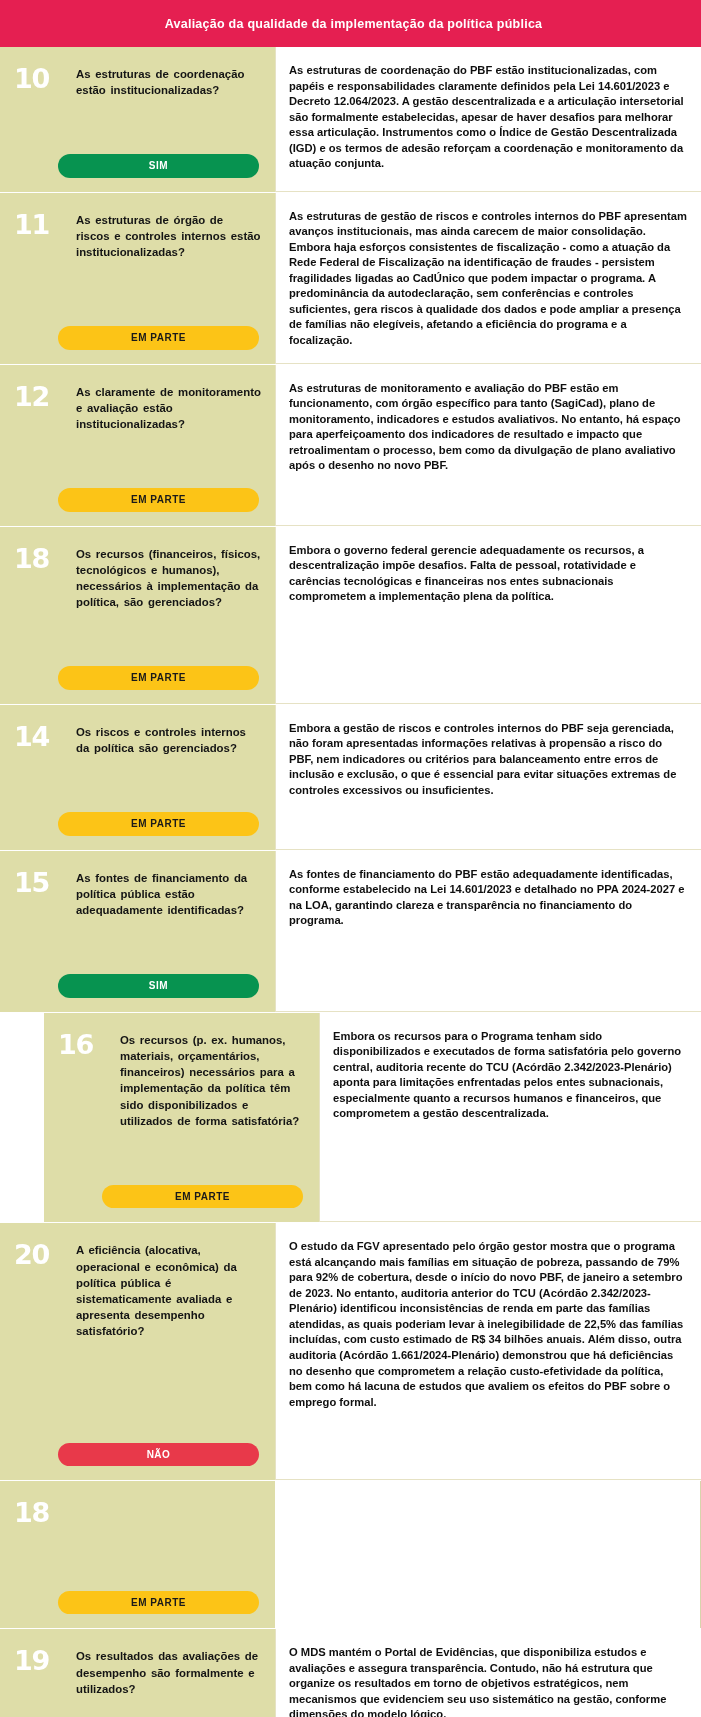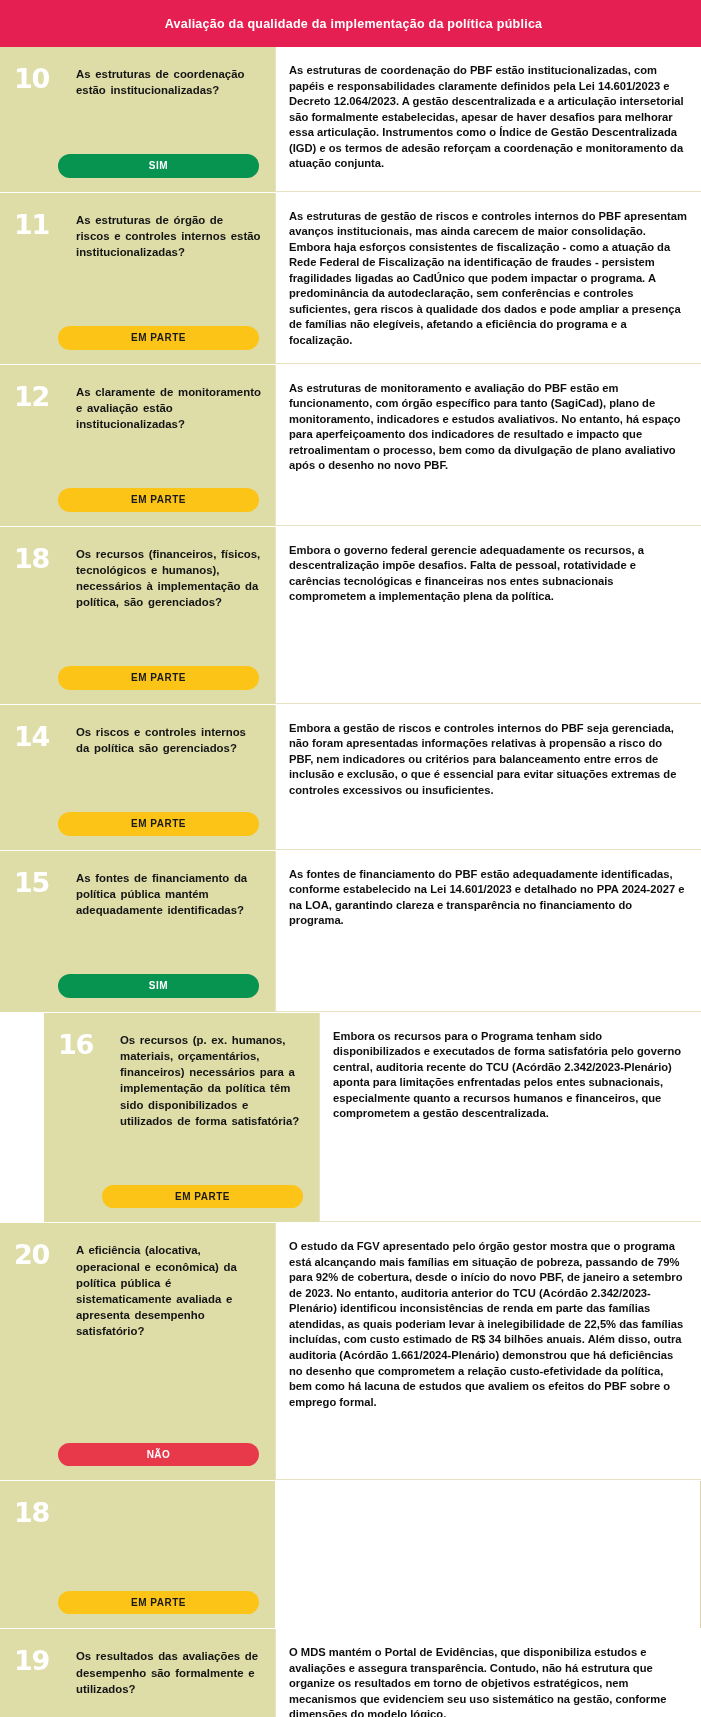--- a/index.html
+++ b/index.html
@@ -209,21 +209,21 @@
           </div>
         </div>
         <div class="a-cell">
           <div class="a-text">Embora a gestão de riscos e controles internos do PBF seja gerenciada, não foram apresentadas informações relativas à propensão a risco do PBF, nem indicadores ou critérios para balanceamento entre erros de inclusão e exclusão, o que é essencial para evitar situações extremas de controles excessivos ou insuficientes.</div>
         </div>
       </div>
       <div class="row" style="min-height: 118px;">
         <div class="q-cell">
           <div class="q-head">
             <div class="q-num">15</div>
-            <div class="q-text">As fontes de financiamento da política pública mantém adequadamente  identificadas?</div>
+            <div class="q-text">As fontes de financiamento da política pública estão adequadamente  identificadas?</div>
           </div>
           <div class="badge-wrap">
             <div class="badge sim">SIM</div>
           </div>
         </div>
         <div class="a-cell">
           <div class="a-text">As fontes de financiamento do PBF estão adequadamente identificadas, conforme estabelecido na Lei 14.601/2023 e detalhado no PPA 2024-2027 e na LOA, garantindo clareza e transparência no financiamento do programa.</div>
         </div>
       </div>
       <div class="row" style="min-height: 195px; padding-left: 44px;">

